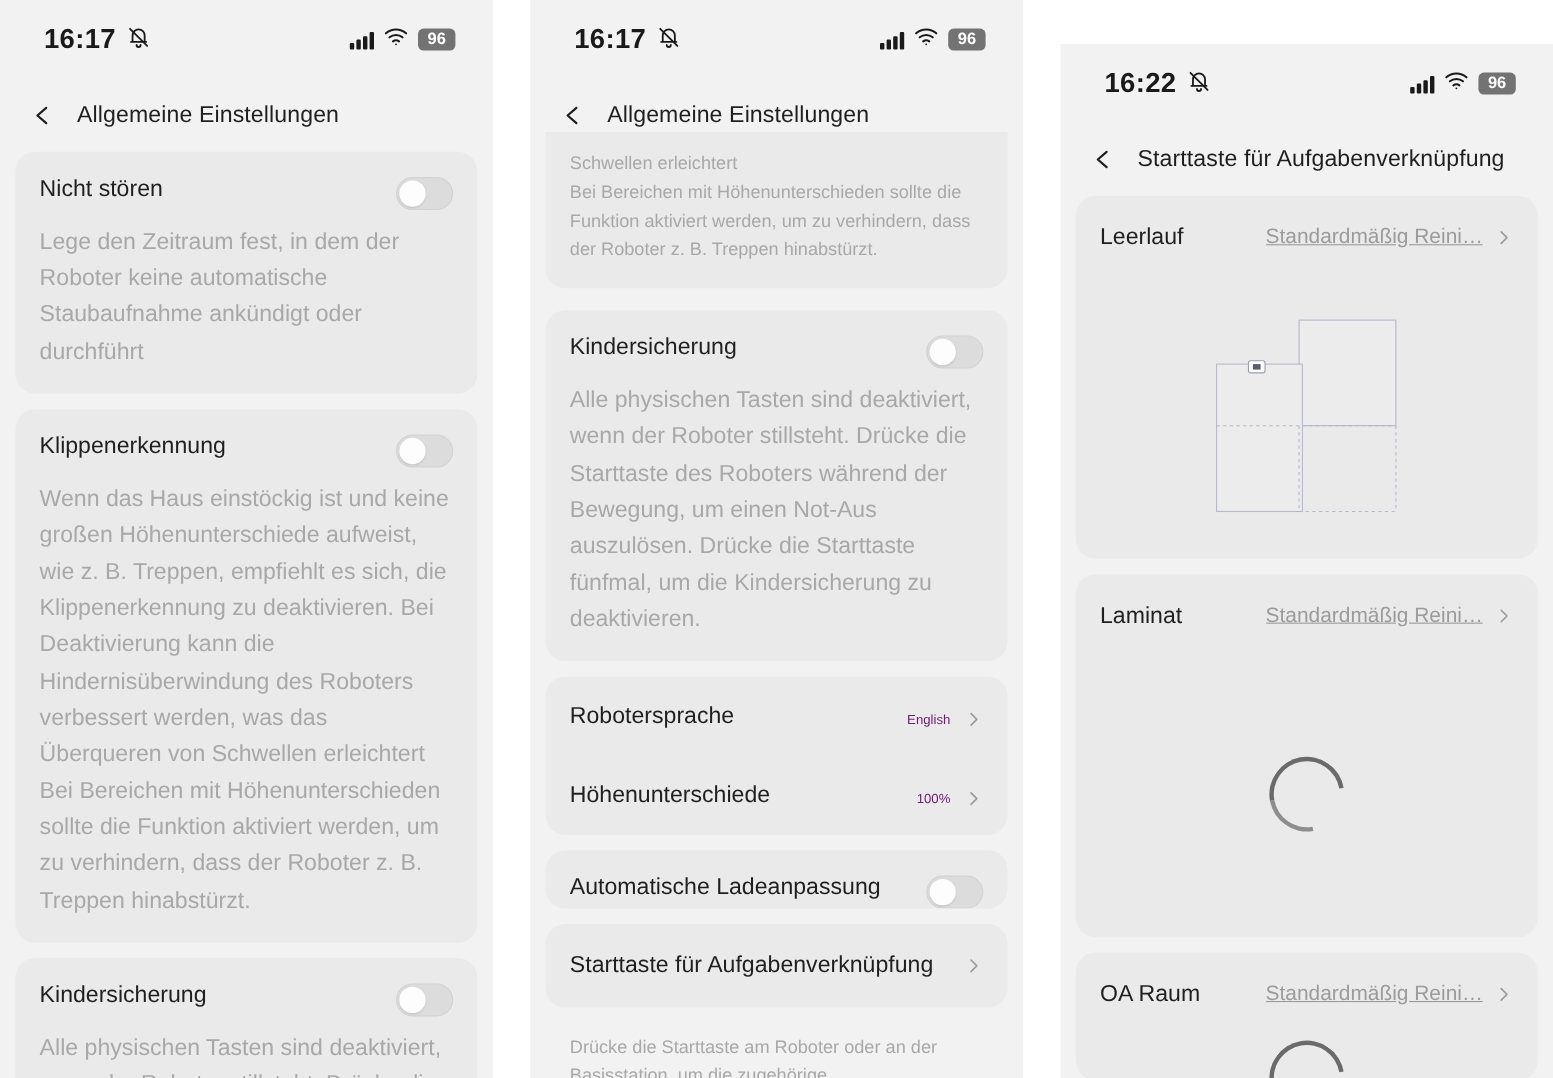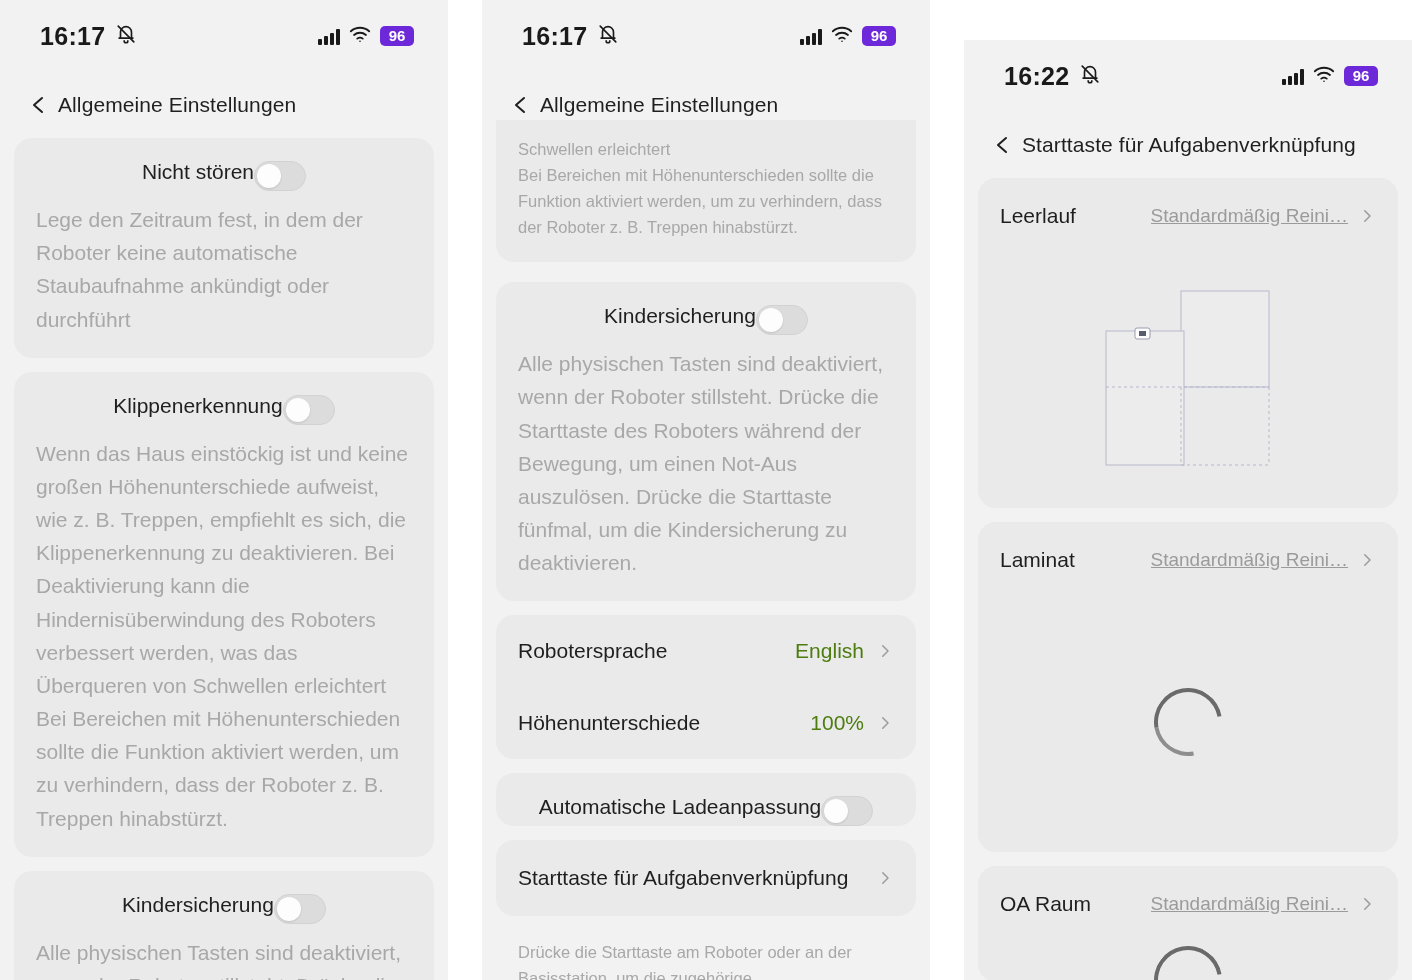--- a/index.html
+++ b/index.html
@@ -45,38 +45,38 @@
   .status-right {
     display: flex; align-items: center; gap: 9px;
   }
   .bars { display: flex; align-items: flex-end; gap: 2px; height: 17px; }
   .bars i { display: block; width: 4px; background: #1a1a1a; border-radius: 1px; }
   .bars i:nth-child(1) { height: 6px; }
   .bars i:nth-child(2) { height: 9px; }
   .bars i:nth-child(3) { height: 12px; }
   .bars i:nth-child(4) { height: 16px; }
   .battery {
-    background: #6d28d9;
+    background: #737373;
     color: #fff;
     font-size: 15px;
     font-weight: bold;
     border-radius: 5px;
     padding: 2px 6px 3px 6px;
     line-height: 1;
     min-width: 34px;
     text-align: center;
   }
 
   
   .navbar {
     height: 66px;
     display: flex;
     align-items: center;
     padding: 0 20px 0 22px;
-    gap: 2px;
+    gap: 14px;
   }
   .back-btn {
     width: 34px; height: 34px;
     display: flex; align-items: center; justify-content: center;
     cursor: pointer;
   }
   .back-btn svg { display: block; }
   .nav-title {
     font-size: 21px;
     color: #1f1f1f;
@@ -91,21 +91,21 @@
     background: #eaeaea;
     border-radius: 18px;
     margin-bottom: 14px;
     padding: 0;
     overflow: hidden;
   }
 
   .row-toggle {
     display: flex;
     align-items: flex-start;
-    justify-content: center;
+    justify-content: space-between;
     padding: 22px 22px 0 22px;
   }
   .row-title {
     font-size: 21px;
     color: #1f1f1f;
   }
   .row-desc {
     font-size: 21px;
     line-height: 1.58;
     color: #a8a8a8;
@@ -137,22 +137,22 @@
     align-items: flex-end;
     justify-content: space-between;
     padding: 24px 22px;
     cursor: pointer;
   }
   .row-value + .row-value { border-top: 0; }
   .row-value-right {
     display: flex; align-items: center; gap: 12px;
   }
   .row-value-text {
-    font-size: 21px;
-    color: #4d7c0f;
+    font-size: 12px;
+    color: #701a75;
   }
   .chev {
     color: #9b9b9b;
     display: flex; align-items: center;
   }
   .row-plain {
     display: flex;
     align-items: center;
     justify-content: space-between;
     padding: 26px 22px;

